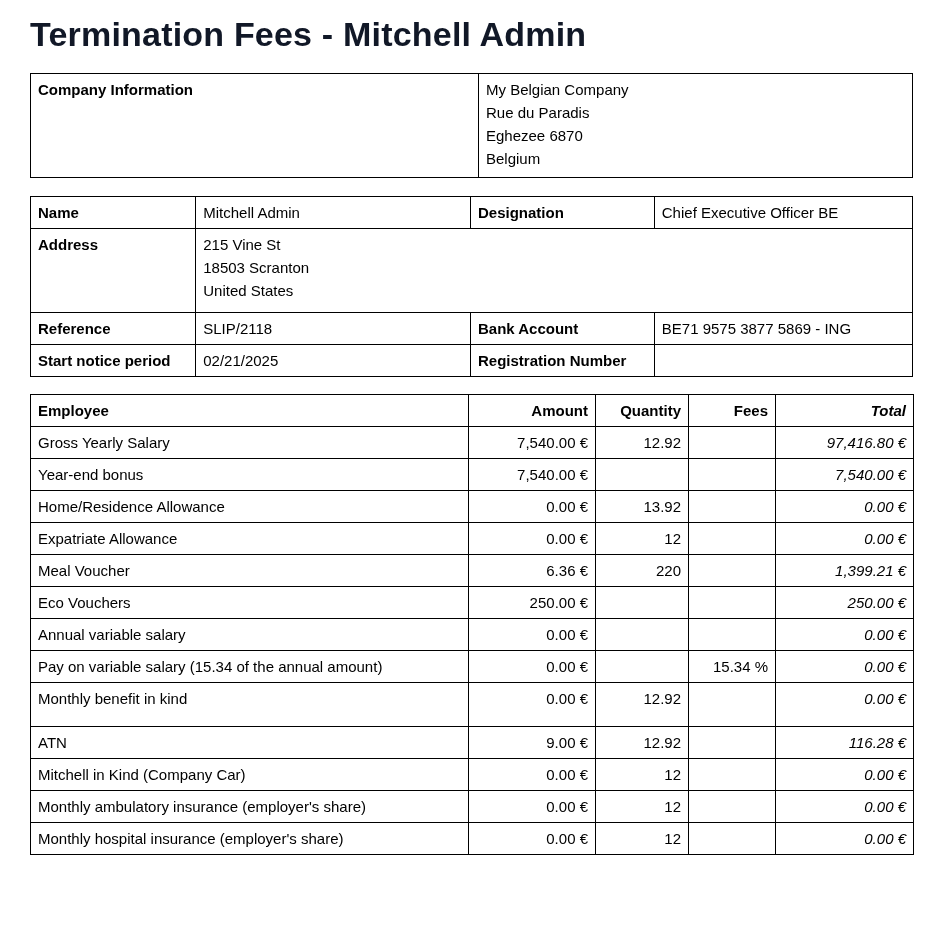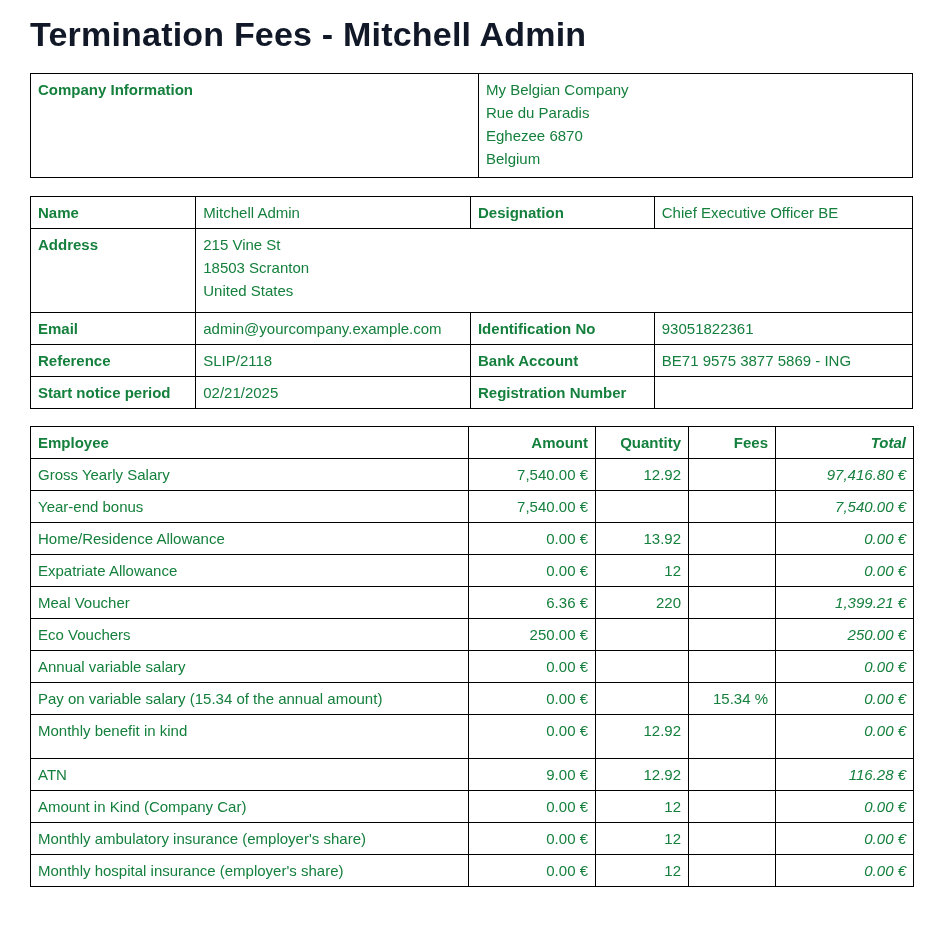--- a/index.html
+++ b/index.html
@@ -20,21 +20,21 @@
     font-weight: 600;
     color: #111827;
     letter-spacing: 0.2px;
     margin: 2px 0 19px 0;
   }
   table {
     border-collapse: collapse;
     width: 883px;
     table-layout: fixed;
     font-size: 15px;
-    color: #15803d;
+    color: #000000;
   }
   td, th {
     border: 1px solid #000000;
     padding: 4px 7px;
     line-height: 23px;
     vertical-align: top;
     overflow: hidden;
     white-space: nowrap;
   }
   .bold { font-weight: bold; }
@@ -96,26 +96,20 @@
     </tr>
     <tr class="address-row">
       <td class="c1 bold">Address</td>
       <td colspan="3">
         <div>215 Vine St</div>
         <div>18503 Scranton</div>
         <div>United States</div>
       </td>
     </tr>
     <tr>
-      <td class="c1 bold">Email</td>
-      <td class="c2">admin@yourcompany.example.com</td>
-      <td class="c3 bold">Identification No</td>
-      <td class="c4">93051822361</td>
-    </tr>
-    <tr>
       <td class="c1 bold">Reference</td>
       <td class="c2">SLIP/2118</td>
       <td class="c3 bold">Bank Account</td>
       <td class="c4">BE71 9575 3877 5869 - ING</td>
     </tr>
     <tr>
       <td class="c1 bold">Start notice period</td>
       <td class="c2">02/21/2025</td>
       <td class="c3 bold">Registration Number</td>
       <td class="c4"></td>
@@ -198,21 +192,21 @@
         <td class="col-total num">0.00 €</td>
       </tr>
       <tr>
         <td class="col-employee">ATN</td>
         <td class="col-amount num">9.00 €</td>
         <td class="col-quantity num">12.92</td>
         <td class="col-rate num"></td>
         <td class="col-total num">116.28 €</td>
       </tr>
       <tr>
-        <td class="col-employee">Amount in Kind (Company Car)</td>
+        <td class="col-employee">Mitchell in Kind (Company Car)</td>
         <td class="col-amount num">0.00 €</td>
         <td class="col-quantity num">12</td>
         <td class="col-rate num"></td>
         <td class="col-total num">0.00 €</td>
       </tr>
       <tr>
         <td class="col-employee">Monthly ambulatory insurance (employer's share)</td>
         <td class="col-amount num">0.00 €</td>
         <td class="col-quantity num">12</td>
         <td class="col-rate num"></td>

